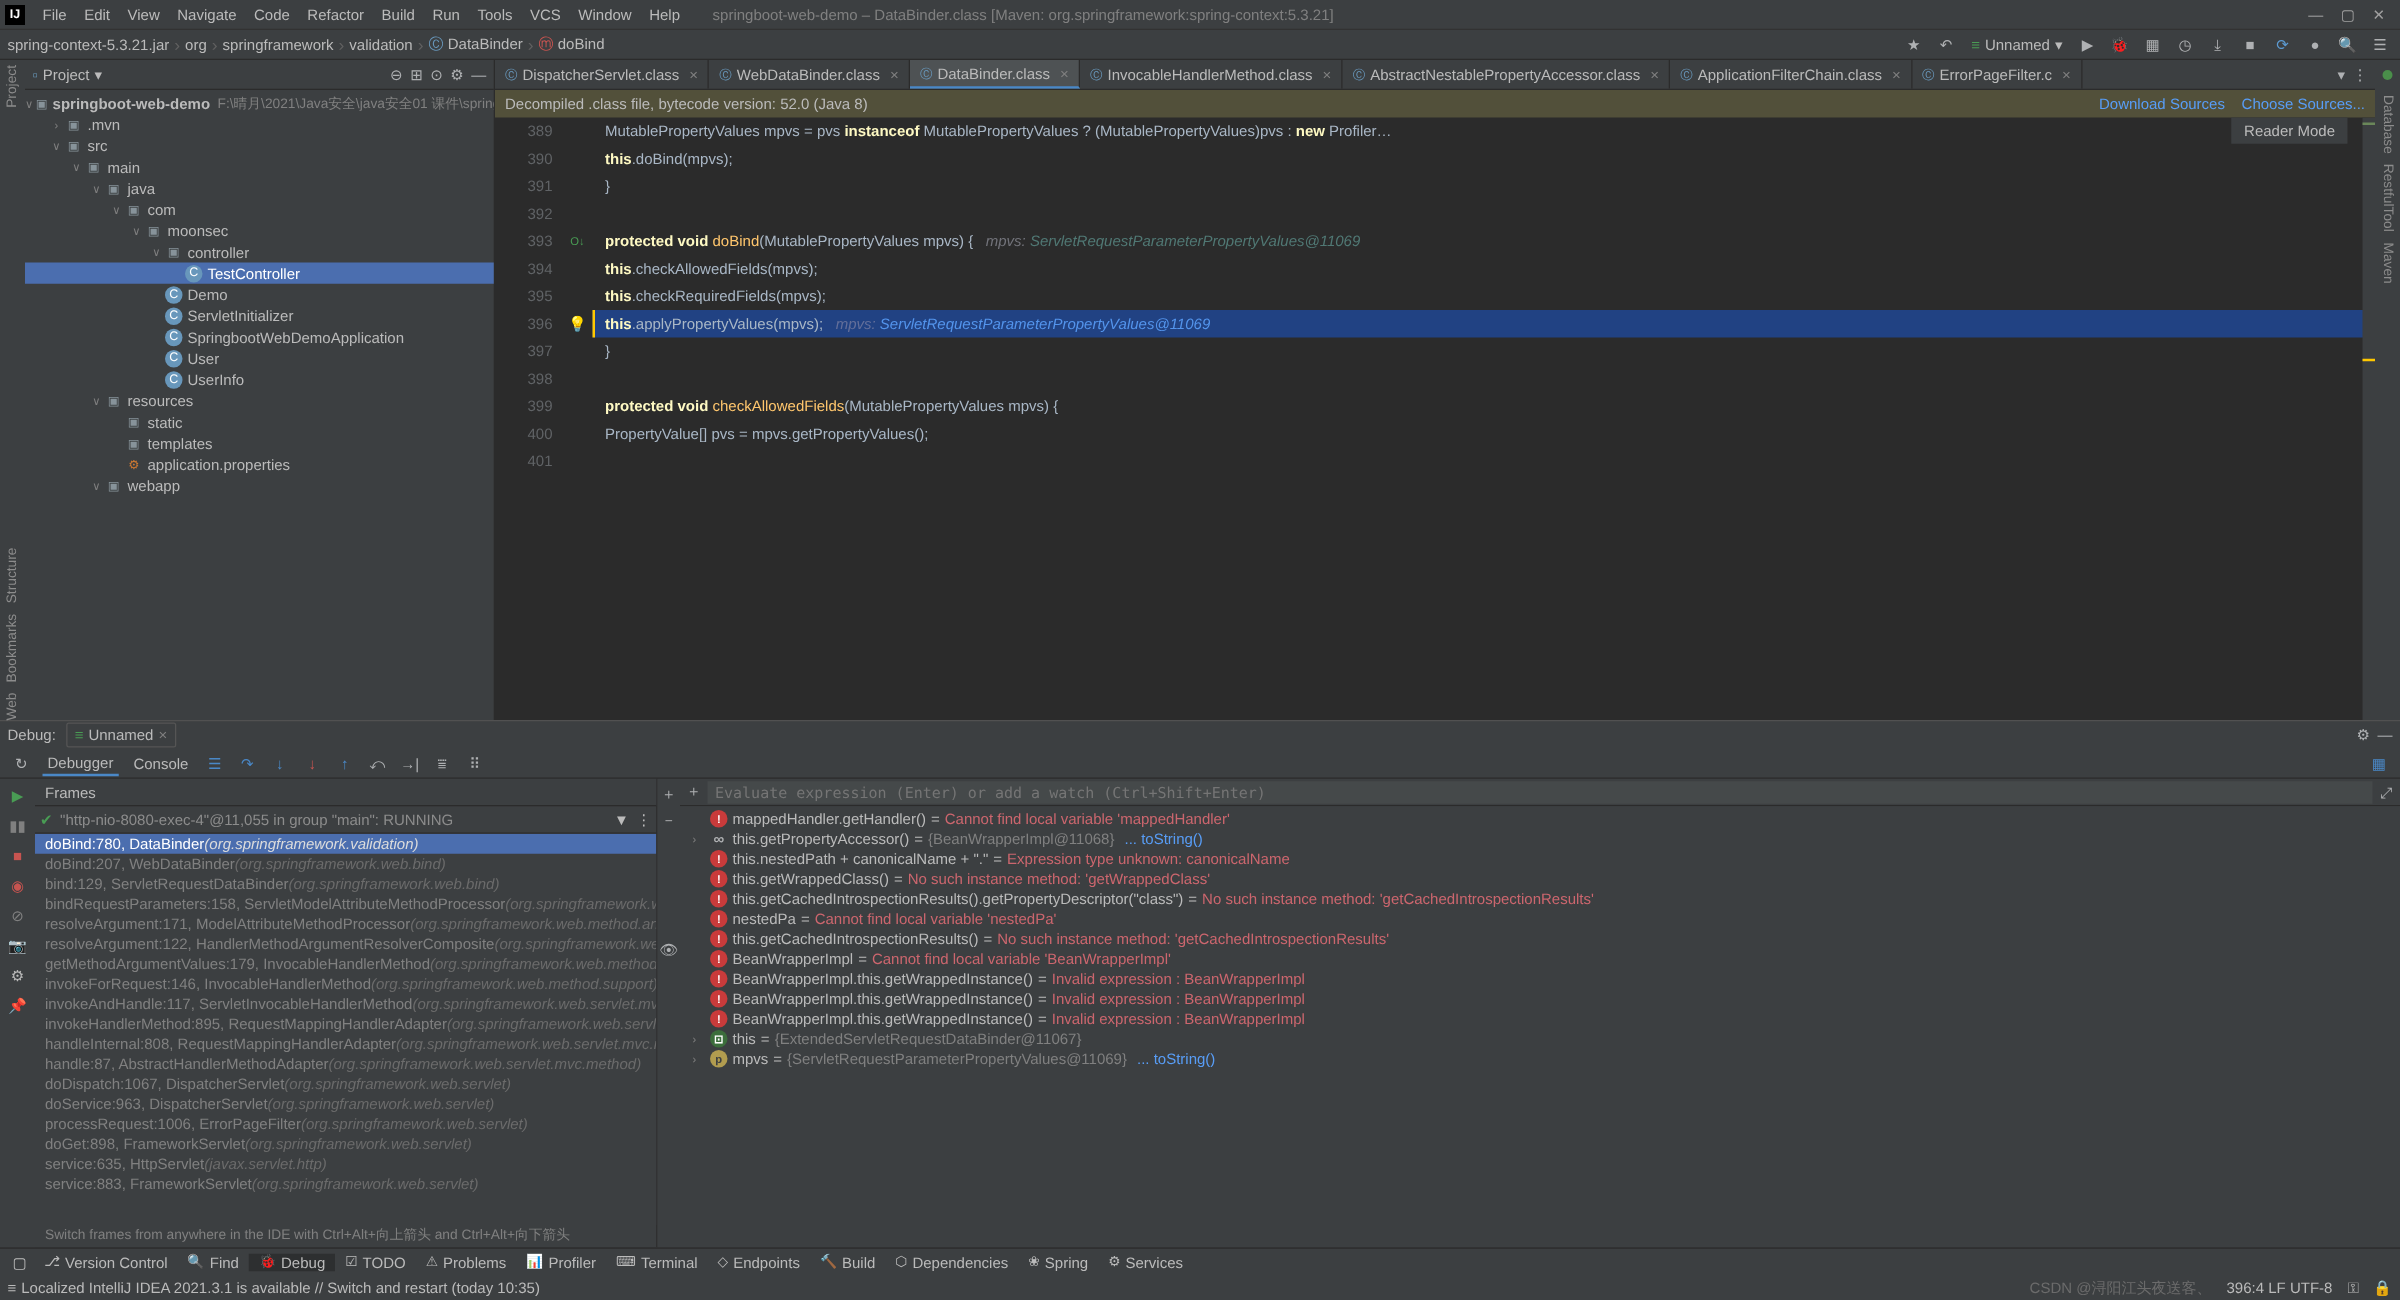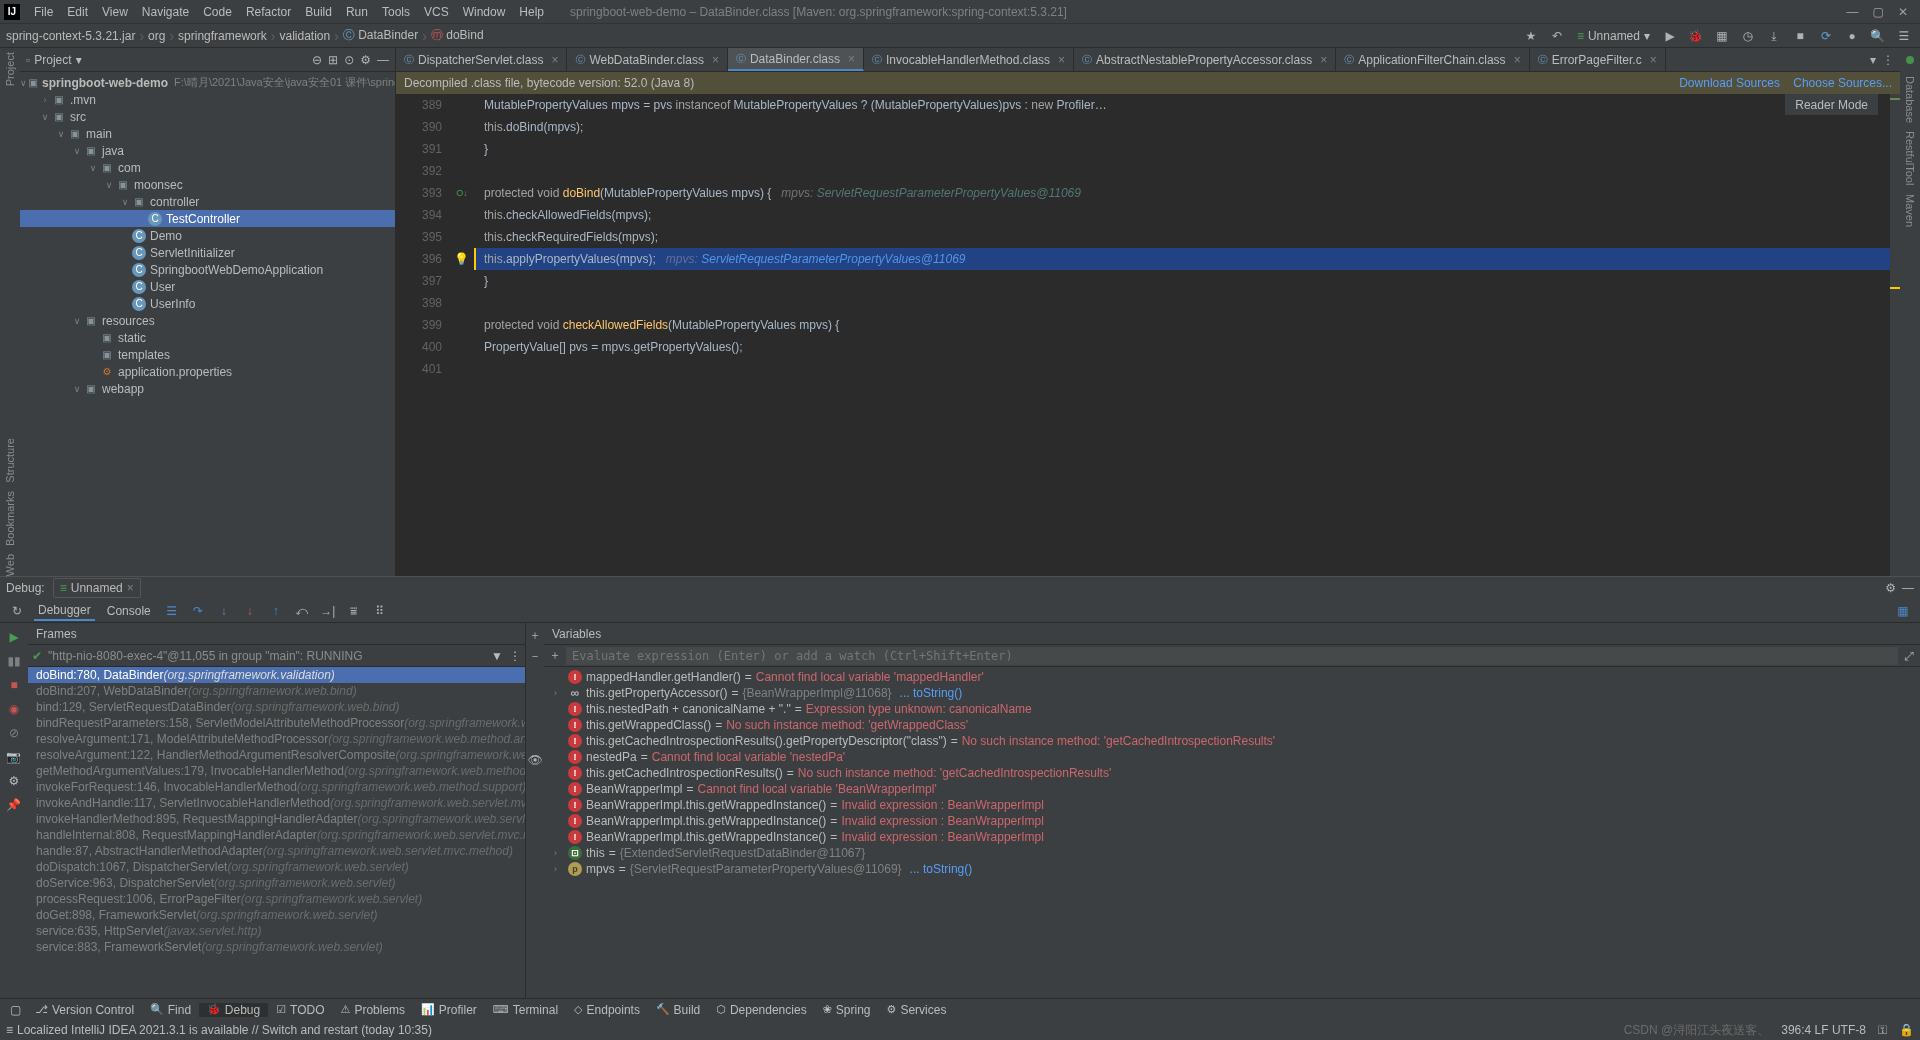--- a/index.html
+++ b/index.html
@@ -54,21 +54,21 @@
 .reader-badge { position:absolute; right:22px; top:0; height:21px; display:flex; align-items:center; padding:0 10px; color:#bbbbbb; background:#3c3f41; font-size:11px;}
 .code-wrap { flex:1; position:relative; overflow:hidden; }
 .code { font-family:"JetBrains Mono",Consolas,monospace; font-size:13px; line-height:22px; }
 .gutter { position:absolute; left:0; top:0; width:56px; text-align:right; padding-right:10px; color:#606366; }
 .gutter div { height:22px; }
 .gutter-icons { position:absolute; left:56px; top:0; width:20px; }
 .gutter-icons div { height:22px; display:flex; align-items:center; justify-content:center; }
 .codelines { position:absolute; left:80px; right:0; top:0; }
 .codelines .line { height:22px; display:flex; align-items:center; padding-left:8px; white-space:pre; }
 .line.hl { background:#214283; border-left:2px solid #ffc800; margin-left:-2px;}
-.kw { color:#a3a3a3; }
+.kw { color:#fef9c3;font-weight:bold; }
 .id { color:#a9b7c6; }
 .fn { color:#ffc66d; }
 .hint { color:#72737a; font-style:italic; }
 .overimpl { color:#499c54; font-size:9px; }
 .bulb { color:#ffc800; }
 .right-sb { position:absolute; right:0; top:0; bottom:0; width:10px; background:#3c3f41; }
 .right-sb .mark { position:absolute; right:0; width:10px; height:2px; }
 .bottom-panel { background:#3c3f41; border-top:1px solid #515151; display:flex; flex-direction:column; height:422px; }
 .dbg-tabs { height:22px; display:flex; align-items:center; padding:0 6px; justify-content:space-between; }
 .dbg-tabs .left { display:flex; align-items:center; gap:8px;text-align:center; }
@@ -558,29 +558,29 @@
           </div>
           <div class="frame">
             <span>service:635, HttpServlet </span>
             <em>(javax.servlet.http)</em>
           </div>
           <div class="frame">
             <span>service:883, FrameworkServlet </span>
             <em>(org.springframework.web.servlet)</em>
           </div>
         </div>
+      <div class="frames-hint">Switch frames from anywhere in the IDE with Ctrl+Alt+向上箭头 and Ctrl+Alt+向下箭头</div>
     </div>
     <div class="vars-sidebar">
       <span style="color:#afb1b3">＋</span>
       <span style="color:#afb1b3">－</span>
       <span style="height:80px"></span>
       <span style="color:#afb1b3">👁</span>
     </div>
     <div class="vars">
-      <div class="panel-header">Variables</div>
       <div class="vars-head">
         <span class="plus">＋</span>
         <input type="text" placeholder="Evaluate expression (Enter) or add a watch (Ctrl+Shift+Enter)" style="">
         <span style="width:22px;text-align:center;color:#afb1b3">⤢</span>
       </div>
       <div class="vars-list" id="varsList">
           <div class="var-row">
             <span class="arrow"></span>
             <span class="badge err">!</span>
             <span class="name">mappedHandler.getHandler()</span> 

